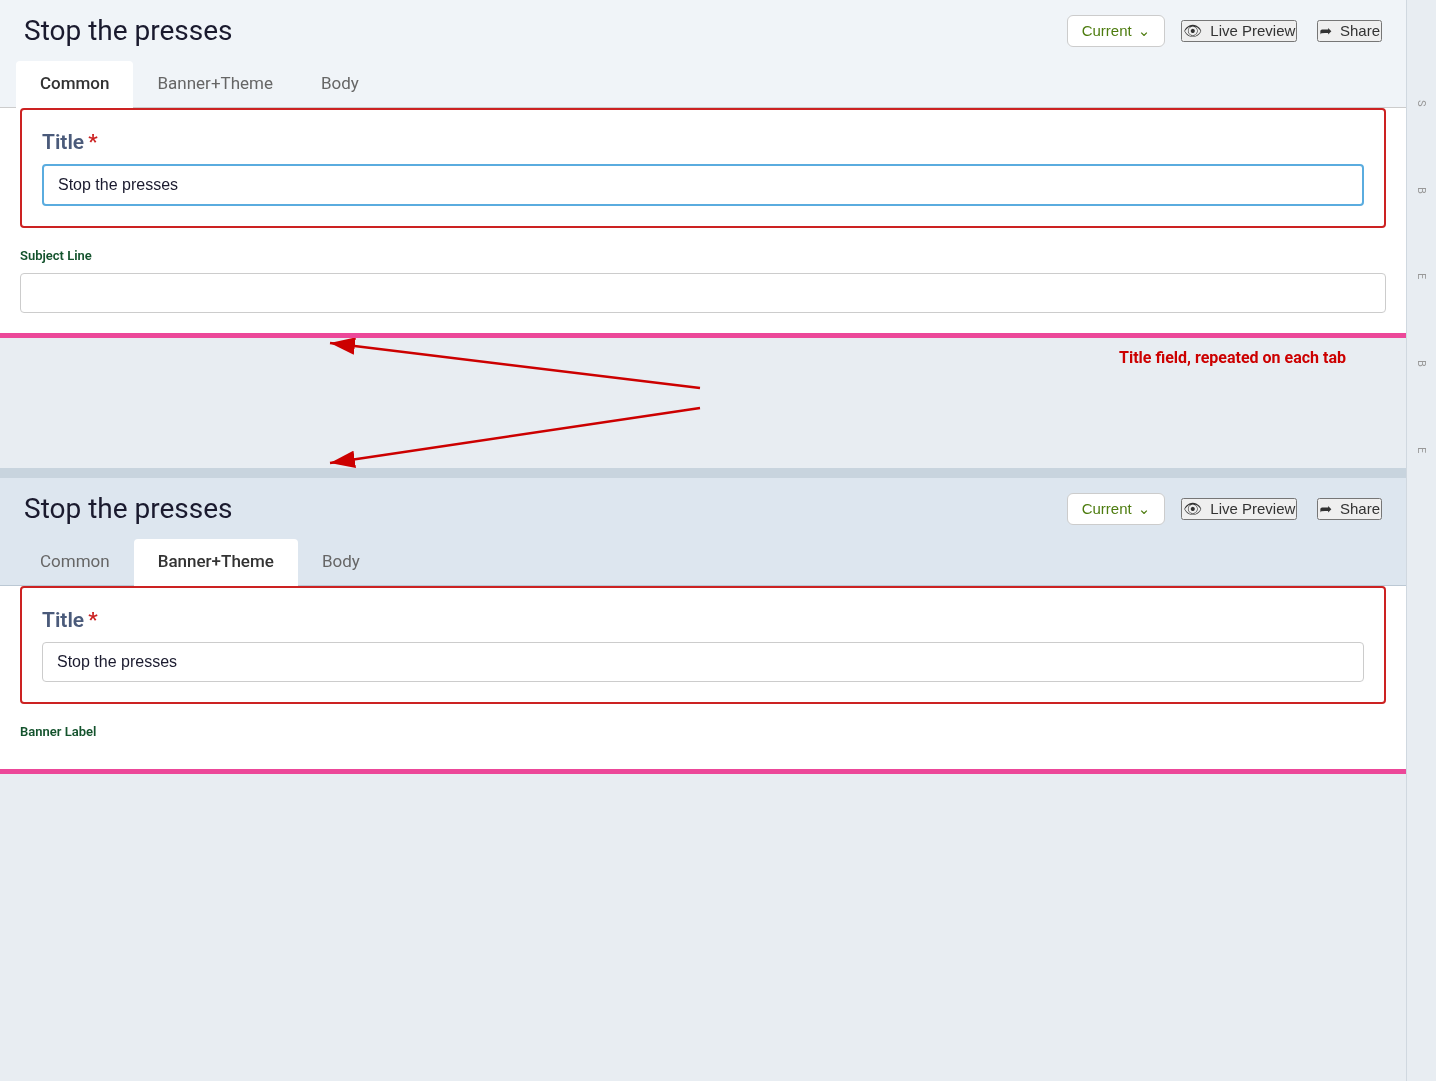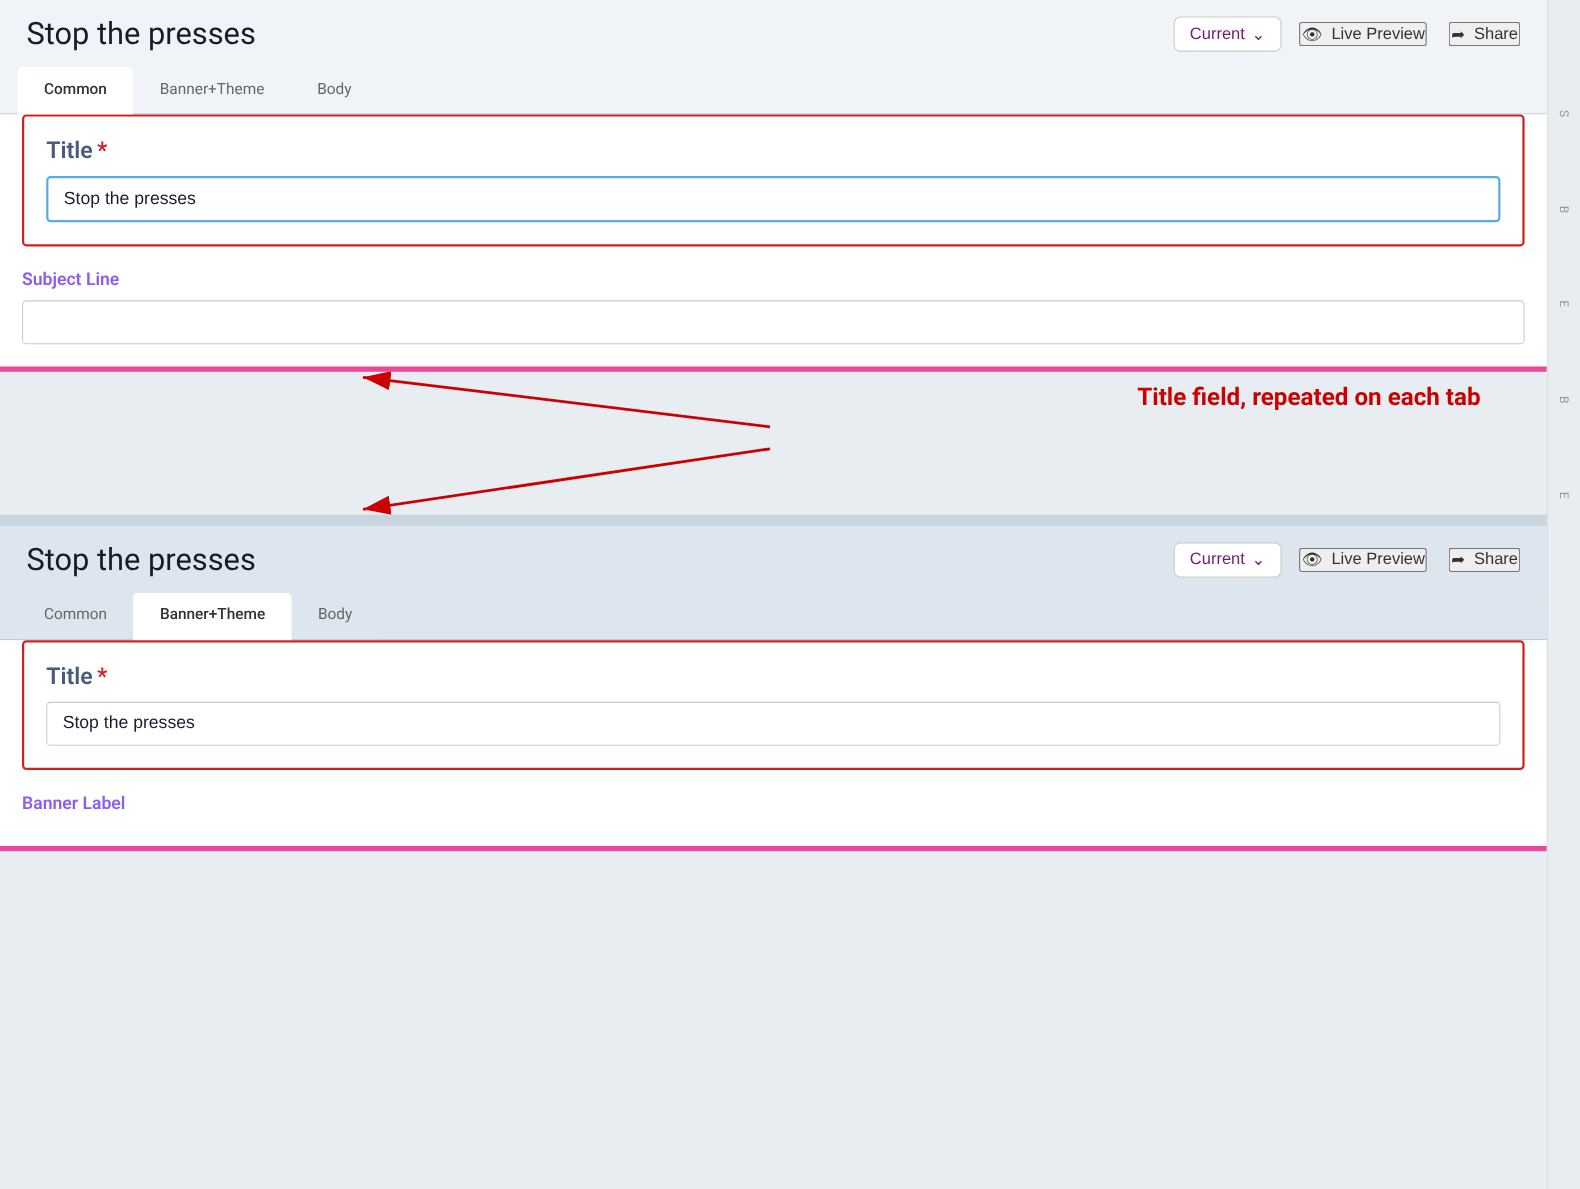--- a/index.html
+++ b/index.html
@@ -28,21 +28,21 @@
 
     .version-dropdown {
       display: flex;
       align-items: center;
       gap: 6px;
       background: white;
       border: 1px solid #ccc;
       border-radius: 6px;
       padding: 6px 14px;
       font-size: 15px;
-      color: #701a75;
+      color: #4d7c0f;
       cursor: pointer;
     }
 
     .header-actions {
       display: flex;
       align-items: center;
       gap: 20px;
       margin-left: auto;
     }
 
@@ -66,21 +66,21 @@
 
     .tabs {
       display: flex;
       background: #dde3ea;
       padding: 0 16px;
       gap: 0;
     }
 
     .tab {
       padding: 12px 24px;
-      font-size: 14px;
+      font-size: 17px;
       color: #666;
       cursor: pointer;
       border-bottom: 2px solid transparent;
       position: relative;
     }
 
     .tab.active {
       background: white;
       color: #333;
       font-weight: 500;
@@ -134,38 +134,38 @@
       outline: none;
       color: #1a1a2e;
       background: white;
     }
 
     .subject-line-section {
       padding: 0 20px 20px 20px;
     }
 
     .subject-label {
-      font-size: 16px;
+      font-size: 13px;
       font-weight: 600;
-      color: #8b5cf6;
+      color: #14532d;
       margin-bottom: 10px;
     }
 
     
     .annotation-container {
       position: relative;
       height: 130px;
       pointer-events: none;
     }
 
     .annotation-text {
       position: absolute;
       right: 60px;
       top: 10px;
-      font-size: 22px;
+      font-size: 16px;
       font-weight: 700;
       color: #cc0000;
       text-align: center;
       line-height: 1.3;
     }
 
     
     .arrow-svg {
       position: absolute;
       left: 0;

